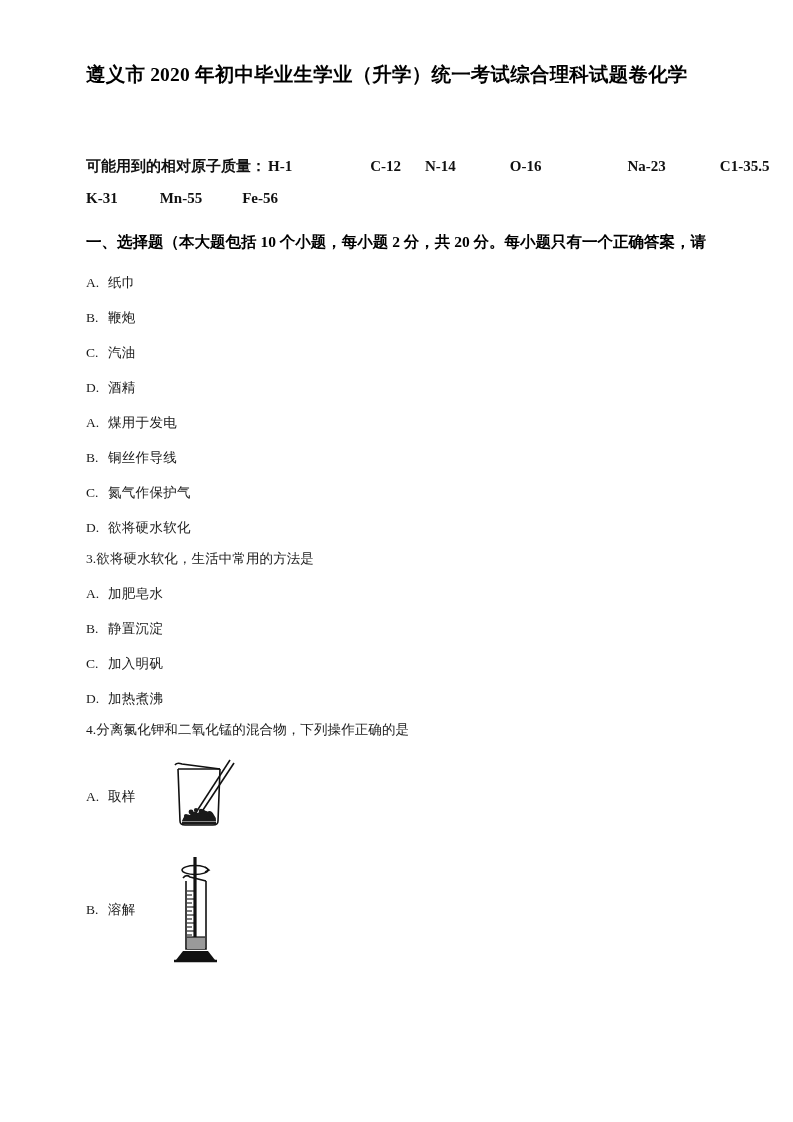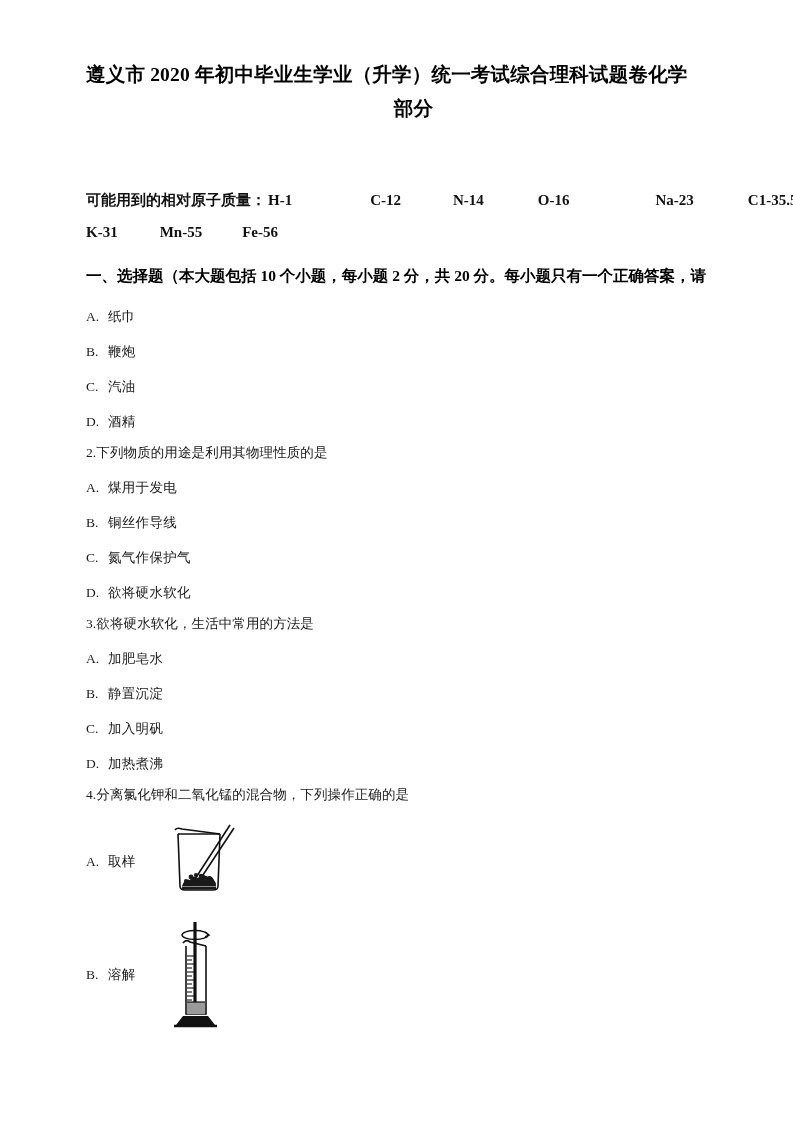--- a/index.html
+++ b/index.html
@@ -54,21 +54,21 @@
   .mass-label {
     font-weight: bold;
     font-family: "Liberation Serif", "DejaVu Serif", serif;
   }
   .mass-item {
     font-weight: bold;
     display: inline-block;
   }
   .m-h  { margin-left: 2px; }
   .m-c  { margin-left: 78px; margin-top: 44px; }
-  .m-n  { margin-left: 52px; }
+  .m-n  { margin-left: 24px; }
   .m-o  { margin-left: 54px; }
   .m-na { margin-left: 86px; }
   .m-cl { margin-left: 54px; }
   .m-k  { margin-left: 0px; }
   .m-mn { margin-left: 42px; }
   .m-fe { margin-left: 40px; }
 
   
   .section-head {
     margin-top: 12px;
@@ -124,21 +124,20 @@
   .fig svg { display: block; }
 </style>
 </head>
 <body>
 
 <div class="page">
   <div class="content">
 
     <h1 class="doc-title">
       <span class="t-line1">遵义市 2020 年初中毕业生学业（升学）统一考试综合理科试题卷化学</span>
-      <span class="t-line2">部分</span>
     </h1>
 
     <div class="masses">
       <div class="masses-row">
         <span class="mass-label">可能用到的相对原子质量：</span><span class="mass-item m-h">H-1</span><span class="mass-item m-c">C-12</span><span class="mass-item m-n">N-14</span><span class="mass-item m-o">O-16</span><span class="mass-item m-na">Na-23</span><span class="mass-item m-cl">C1-35.5</span>
       </div>
       <div class="masses-row">
         <span class="mass-item m-k">K-31</span><span class="mass-item m-mn">Mn-55</span><span class="mass-item m-fe">Fe-56</span>
       </div>
     </div>
@@ -162,21 +161,20 @@
           <span class="opt-text">汽油</span>
         </li>
         <li class="option">
           <span class="opt-letter">D.</span>
           <span class="opt-text">酒精</span>
         </li>
       </ul>
     </div>
 
     <div class="question">
-      <p class="q-stem"><span class="q-num">2.</span><span>下列物质的用途是利用其物理性质的是</span></p>
       <ul class="options">
         <li class="option">
           <span class="opt-letter">A.</span>
           <span class="opt-text">煤用于发电</span>
         </li>
         <li class="option">
           <span class="opt-letter">B.</span>
           <span class="opt-text">铜丝作导线</span>
         </li>
         <li class="option">

